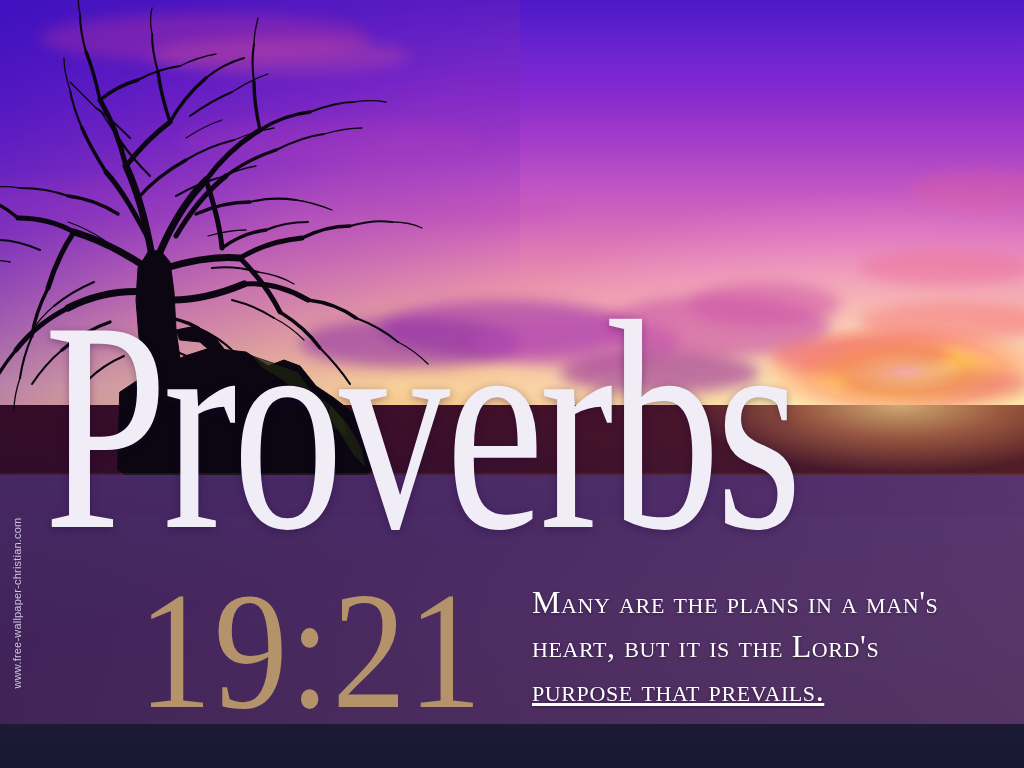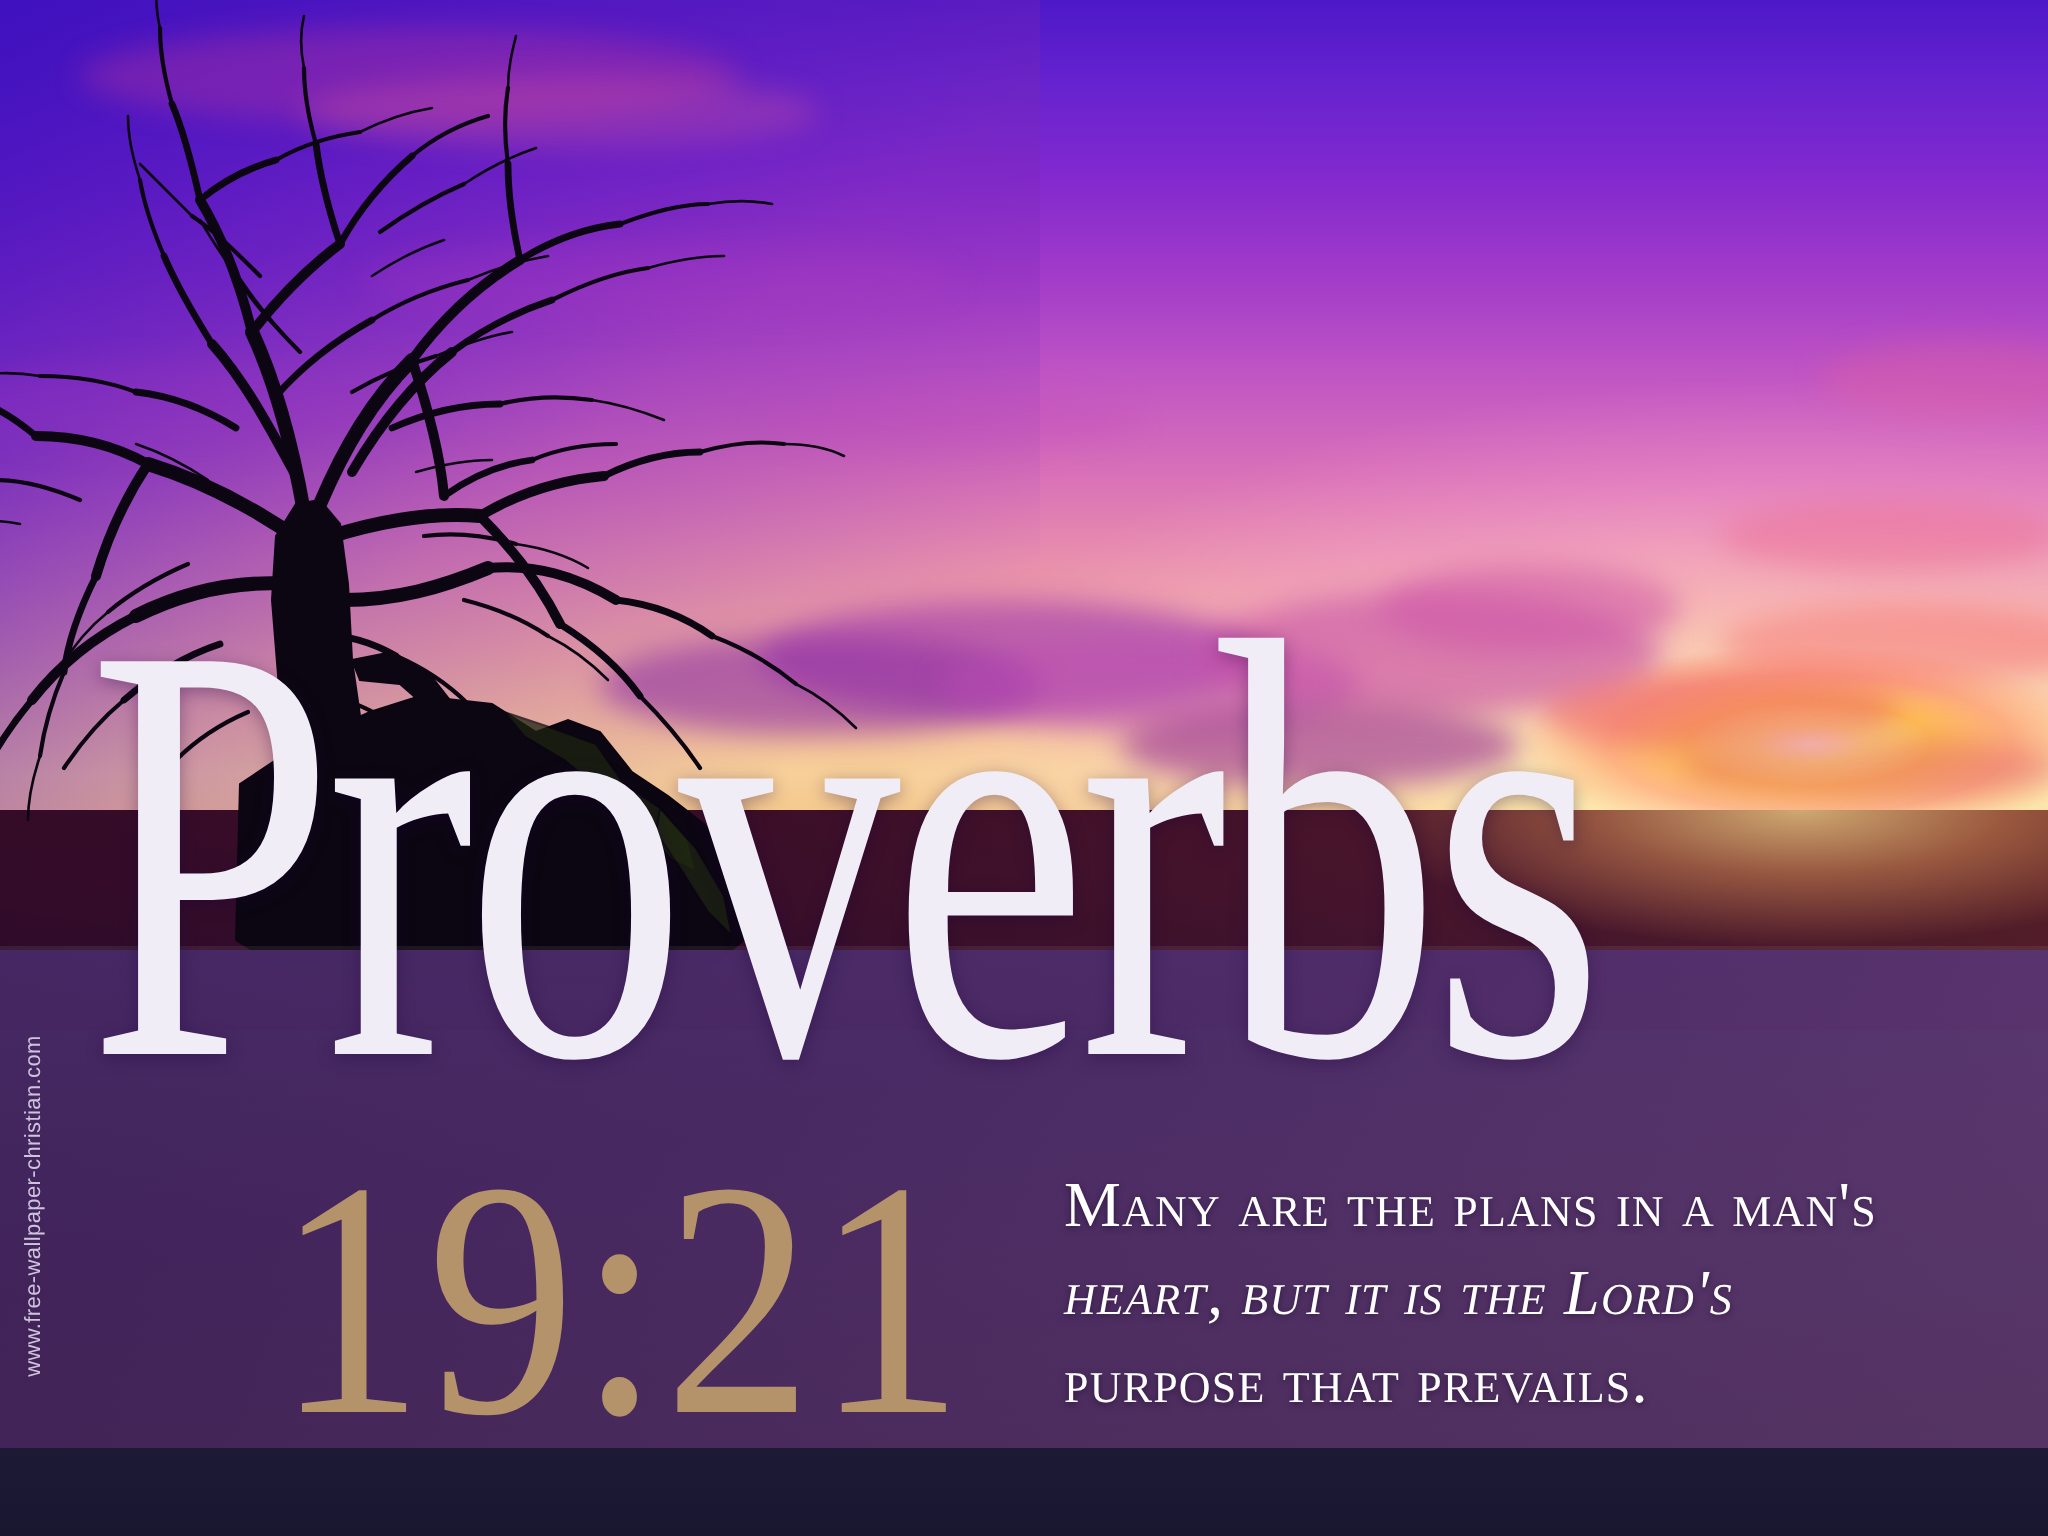--- a/index.html
+++ b/index.html
@@ -276,21 +276,21 @@
 
   <div class="panel-top-seam"></div>
   <div class="panel"></div>
 
   <div class="book-title">Proverbs</div>
 
   <div class="verse-ref">19:21</div>
 
   <div class="verse-text">
     <span style="display: block;">Many are the plans in a man's</span>
-    <span style="display: block; font-style: italic;">heart, but it is the Lord's</span>
-    <span style="display: block;">purpose that prevails.</span>
+    <span style="display: block;">heart, but it is the Lord's</span>
+    <span style="display: block; text-decoration: underline;">purpose that prevails.</span>
   </div>
 
   <div class="bottombar"></div>
 
   <div class="watermark">www.free-wallpaper-christian.com</div>
 
 </div>
 
 </body></html>

